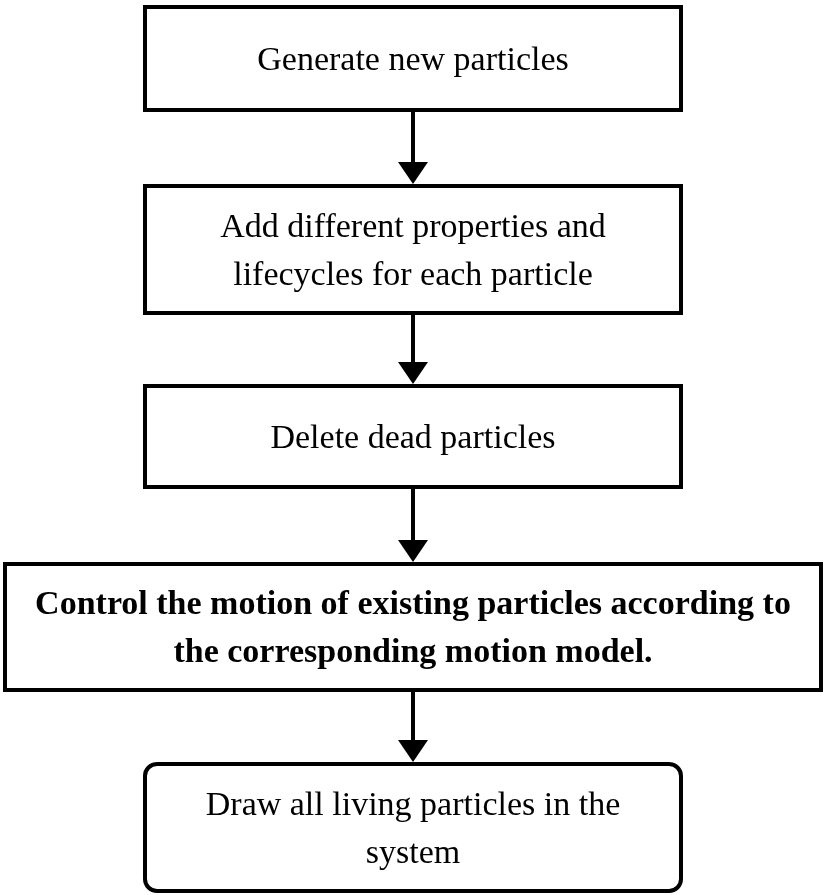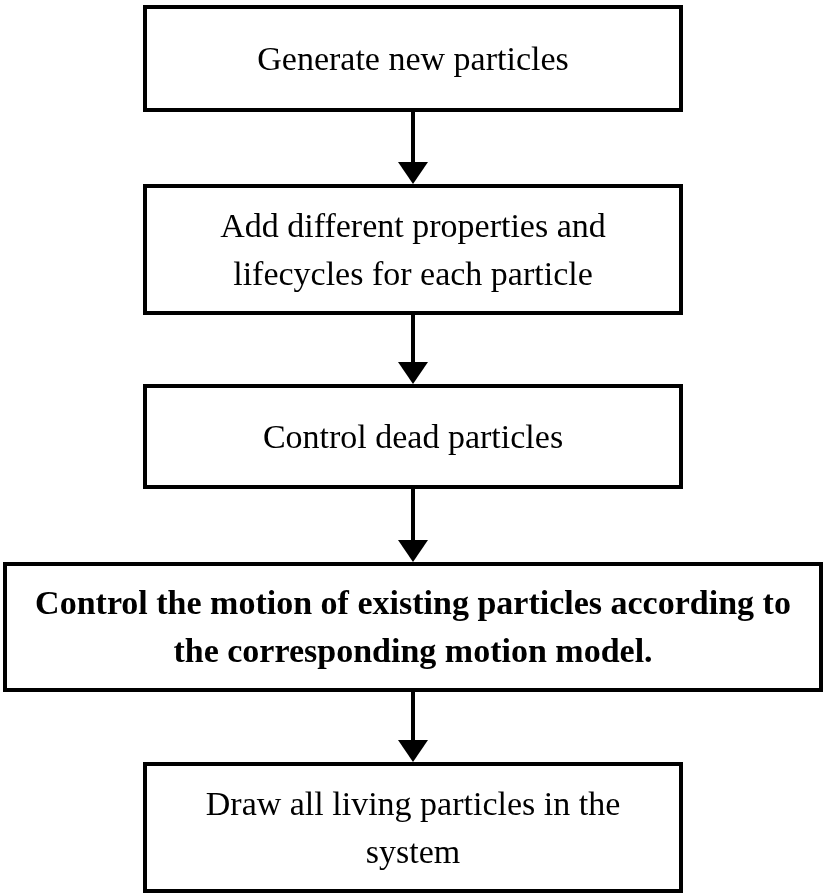--- a/index.html
+++ b/index.html
@@ -30,21 +30,21 @@
     text-align: center;
     font-size: 34px;
     line-height: 48px;
     padding: 0 10px;
     flex: 0 0 auto;
   }
   .box-1 { width: 540px; height: 107px; }
   .box-2 { width: 540px; height: 131px; }
   .box-3 { width: 540px; height: 105px; }
   .box-4 { width: 820px; height: 130px; font-weight: bold; }
-  .box-5 { width: 540px; height: 131px; }
+  .box-5 { width: 540px; height: 131px; border-radius: 14px; }
   .arrow {
     display: flex;
     flex-direction: column;
     align-items: center;
     flex: 0 0 auto;
   }
   .arrow-1 { height: 72px; }
   .arrow-2 { height: 69px; }
   .arrow-3 { height: 73px; }
   .arrow-4 { height: 70px; }
@@ -80,21 +80,21 @@
   <div class="flow-box box-2">
     <span>Add different properties and lifecycles for each particle</span>
   </div>
 
   <div class="arrow arrow-2">
     <div class="stem"></div>
     <div class="head"></div>
   </div>
 
   <div class="flow-box box-3">
-    <span>Control dead particles</span>
+    <span>Delete dead particles</span>
   </div>
 
   <div class="arrow arrow-3">
     <div class="stem"></div>
     <div class="head"></div>
   </div>
 
   <div class="flow-box box-4">
     <span>Control the motion of existing particles according to the corresponding motion model.</span>
   </div>

